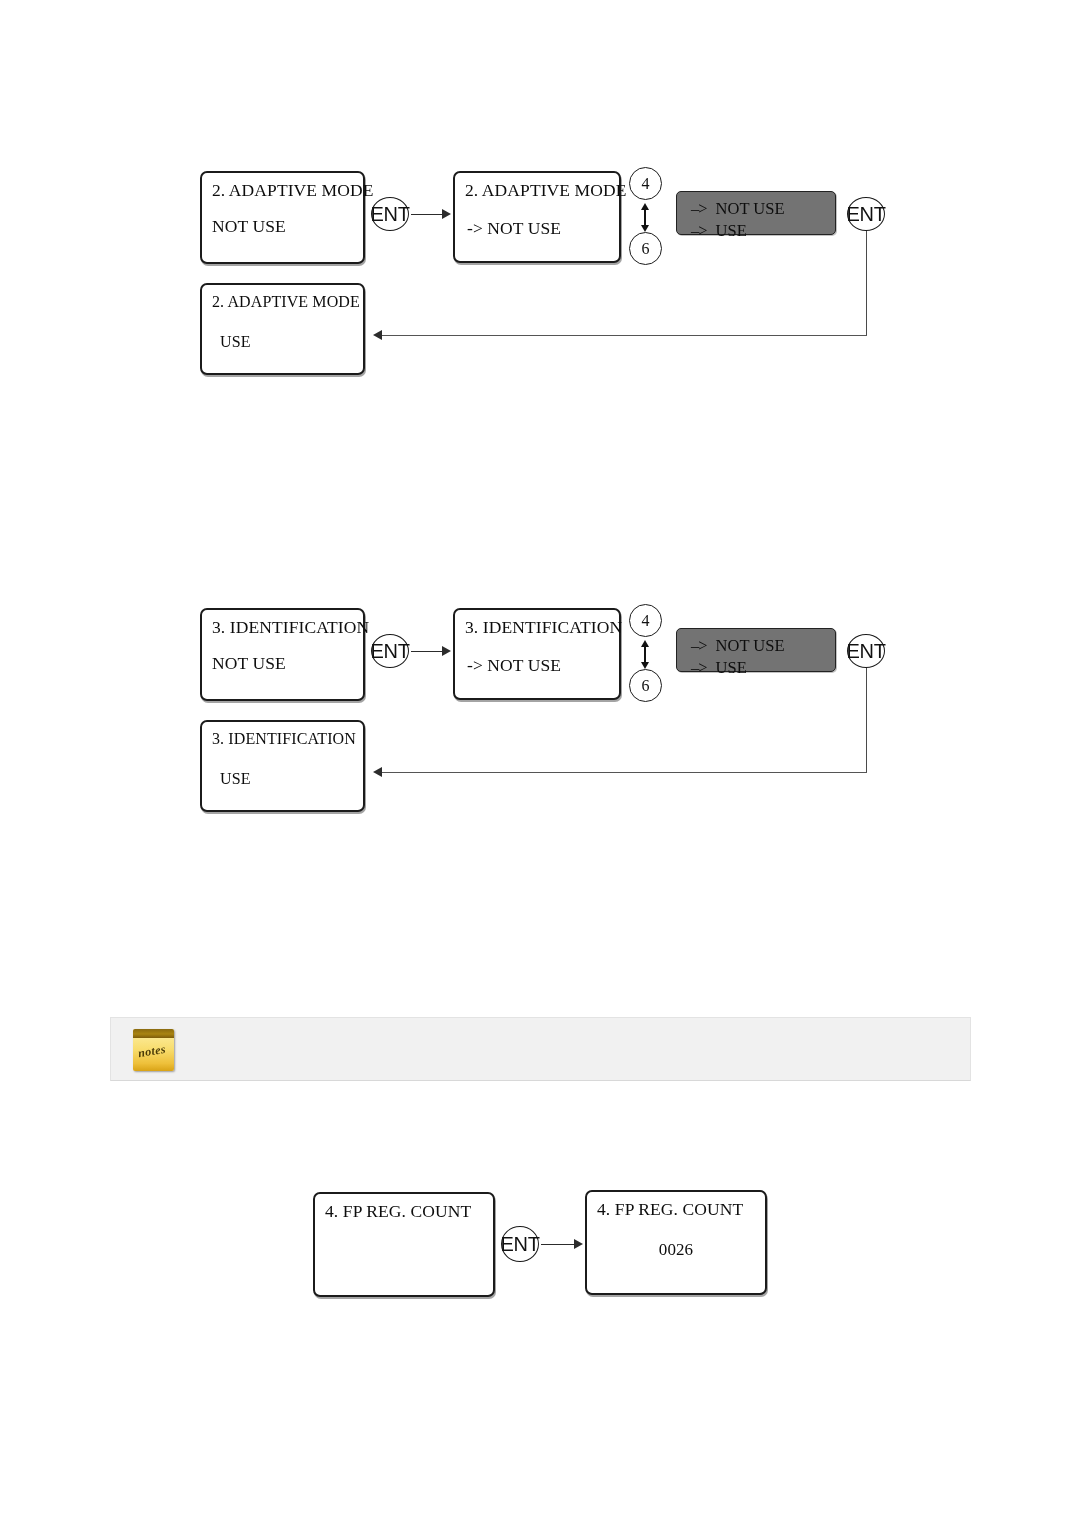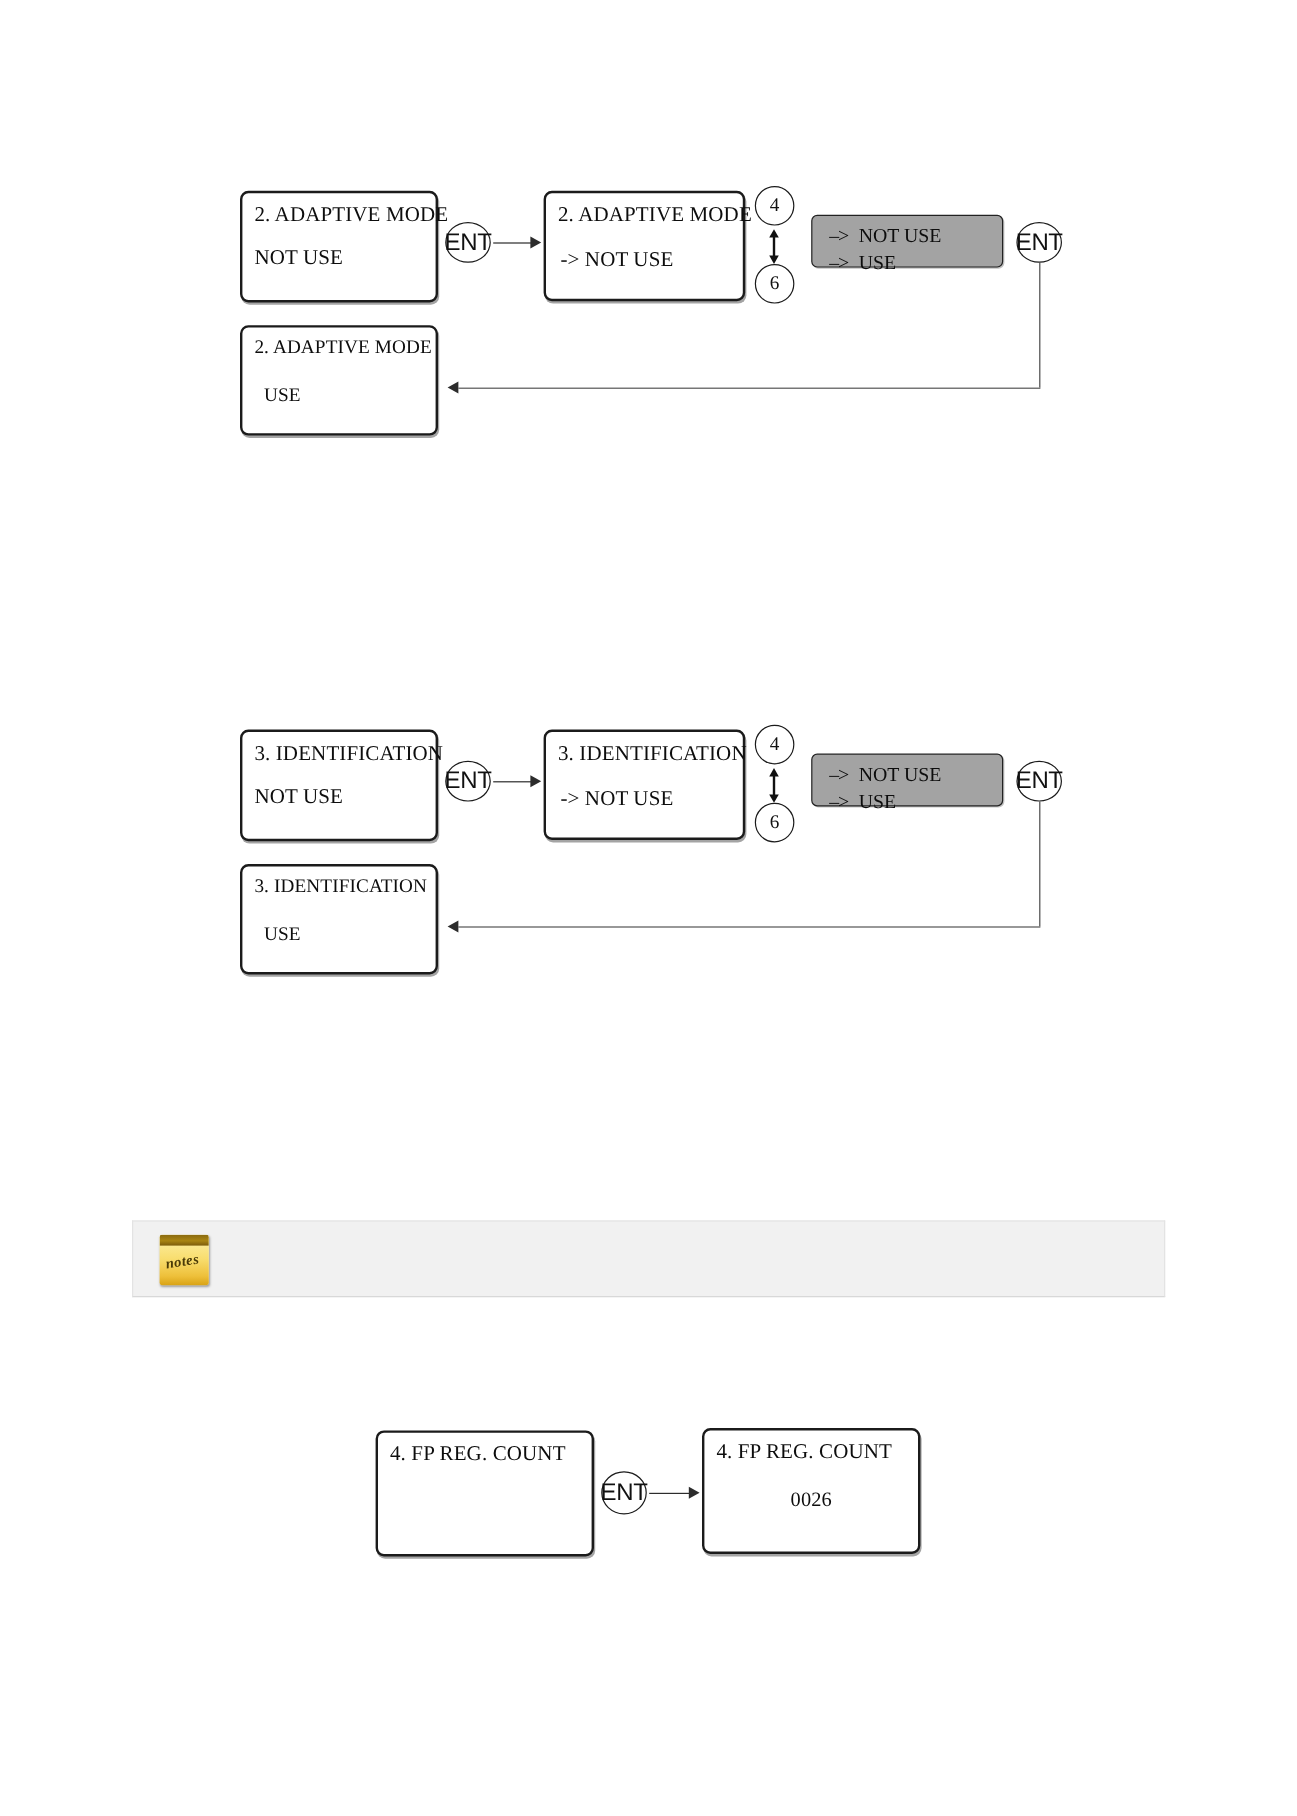--- a/index.html
+++ b/index.html
@@ -44,21 +44,21 @@
   .lcd-line.value-sm{ top: 48px; font-size: 16px; left: 18px; }
   .lcd-line.value-ctr { top: 48px; font-size: 17px; left: 0; right: 0; text-align: center; }
   .lcd-line.value-ind { top: 45px; font-size: 17.5px; left: 12px; }
 
   
   .option-box {
     position: absolute;
     box-sizing: border-box;
     border: 1.6px solid #222222;
     border-radius: 5px;
-    background: #a3a3a3;
+    background: #737373;
     box-shadow: 1px 1px 0 0 rgba(120,120,120,0.45);
     padding: 6px 0 6px 14px;
   }
   .option-row {
     font-size: 16.5px;
     line-height: 22px;
     white-space: nowrap;
     color: #0d0d0d;
   }
   .option-row .arrowtxt { letter-spacing: -1px; margin-right: 9px; }
@@ -174,21 +174,21 @@
     right: 12px;
     font-family: "Liberation Sans", "DejaVu Sans", sans-serif;
     font-size: 13px;
     color: #333333;
     white-space: pre-wrap;
   }
 </style>
 </head>
 <body>
 
-<div class="abs" style="left:0; top:1px; width:1081px; height:400px;">
+<div class="abs" style="left:0; top:13px; width:1081px; height:400px;">
 
   <div class="lcd-box" style="left:200px; top:158px; width:165px; height:93px;">
     <div class="lcd-line title">2. ADAPTIVE MODE</div>
     <div class="lcd-line value">NOT USE</div>
   </div>
 
   <div class="key-circle ent" style="left:371px; top:184px; width:38px; height:34px;">
     <span>ENT</span>
   </div>
 

